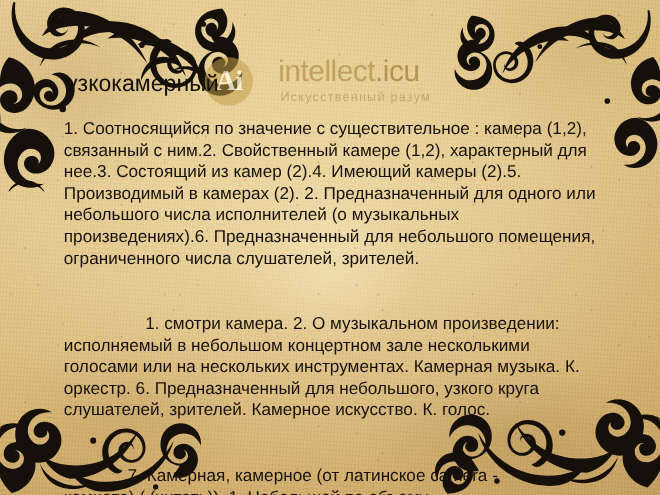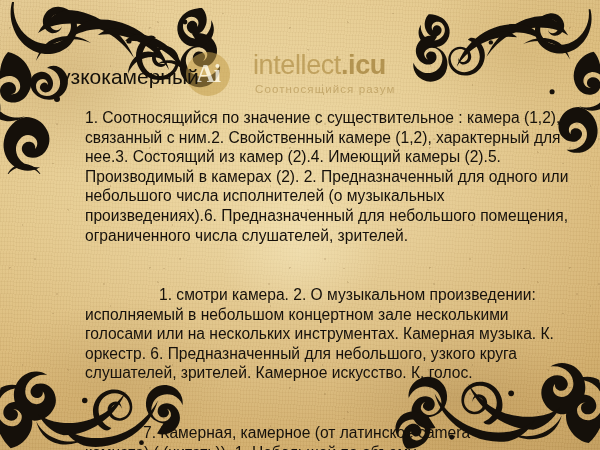--- a/index.html
+++ b/index.html
@@ -101,21 +101,21 @@
     line-height: 1;
     letter-spacing: -1px;
   }
   #wm-text { display: flex; flex-direction: column; line-height: 1; }
   #wm-main {
     font-size: 27px;
     font-weight: 400;
     color: rgba(176,142,70,0.80);
     letter-spacing: -0.4px;
   }
-  #wm-main b { font-weight: 700; color: rgba(163,129,58,0.86); }
+  #wm-main b { font-weight: 400; color: rgba(163,129,58,0.86); }
   #wm-sub {
     font-size: 11.5px;
     color: rgba(176,146,82,0.72);
     letter-spacing: 1.1px;
     margin-top: 5px;
     padding-left: 2px;
   }
 
   
   #content {
@@ -133,21 +133,20 @@
     white-space: nowrap;
   }
   .para {
     position: absolute;
     left: 58px;
     width: 492px;
     font-size: 15.6px;
     line-height: 19.6px;
     color: #16110b;
     text-align: left;
-    margin-left: 27px;
   }
   #para-1 { top: 108px; }
   #para-2 { top: 285px; text-indent: 74px; }
   #para-3 { top: 423px; text-indent: 58px; }
   #para-3 .l2 { display: block; text-indent: 0; }
 </style>
 </head>
 <body>
 
 <div id="page">
@@ -230,21 +229,21 @@
       </g>
     </svg>
   </div>
 
   <div id="watermark">
     <div id="wm-badge">
       <span>Ai</span>
     </div>
     <div id="wm-text">
       <div id="wm-main"><span>intellect</span><b>.icu</b></div>
-      <div id="wm-sub">Соотносящийся  разум</div>
+      <div id="wm-sub">Искусственный  разум</div>
     </div>
   </div>
 
   <div id="content">
 
     <div id="title">узкокамерный</div>
 
     <div class="para" id="para-1">1. Соотносящийся по  значение  с  существительное : камера (1,2), связанный с ним.2. Свойственный камере (1,2), характерный для нее.3. Состоящий из камер (2).4. Имеющий камеры (2).5. Производимый в камерах (2). 2. Предназначенный для одного или небольшого числа исполнителей (о музыкальных произведениях).6. Предназначенный для небольшого помещения, ограниченного числа слушателей, зрителей.</div>
 
     <div class="para" id="para-2">1.   смотри  камера. 2. О музыкальном произведении: исполняемый в небольшом концертном зале несколькими голосами или на нескольких инструментах. Камерная музыка. К. оркестр. 6. Предназначенный для небольшого, узкого круга слушателей, зрителей. Камерное искусство. К. голос.</div>

